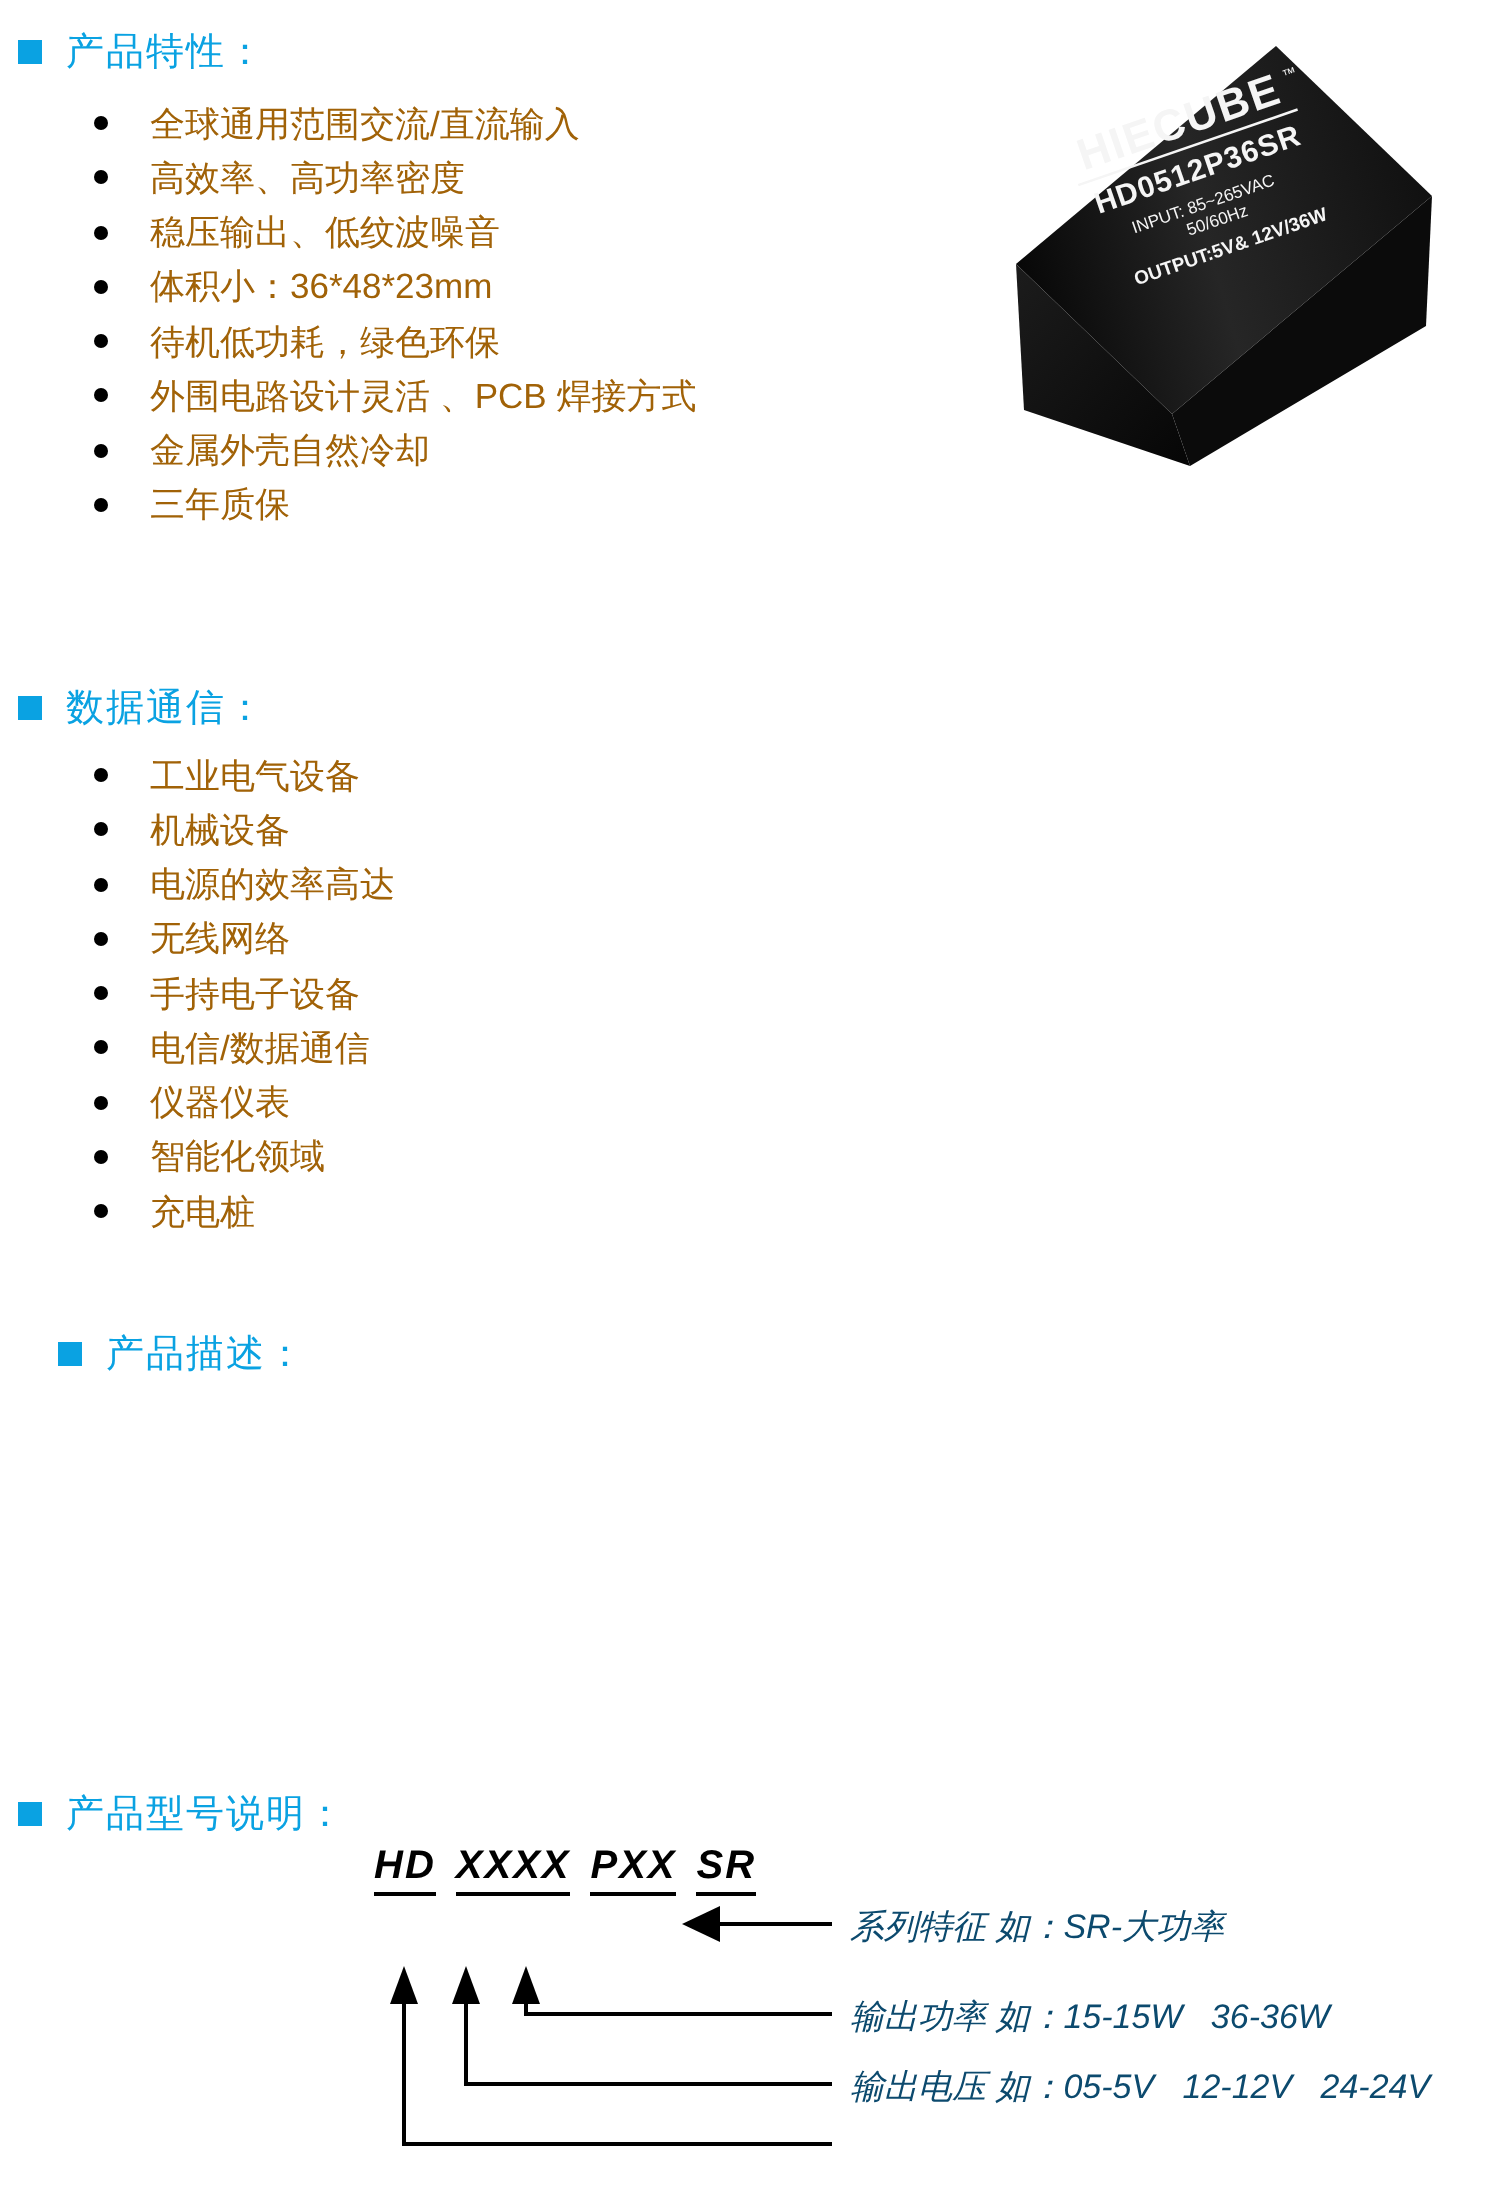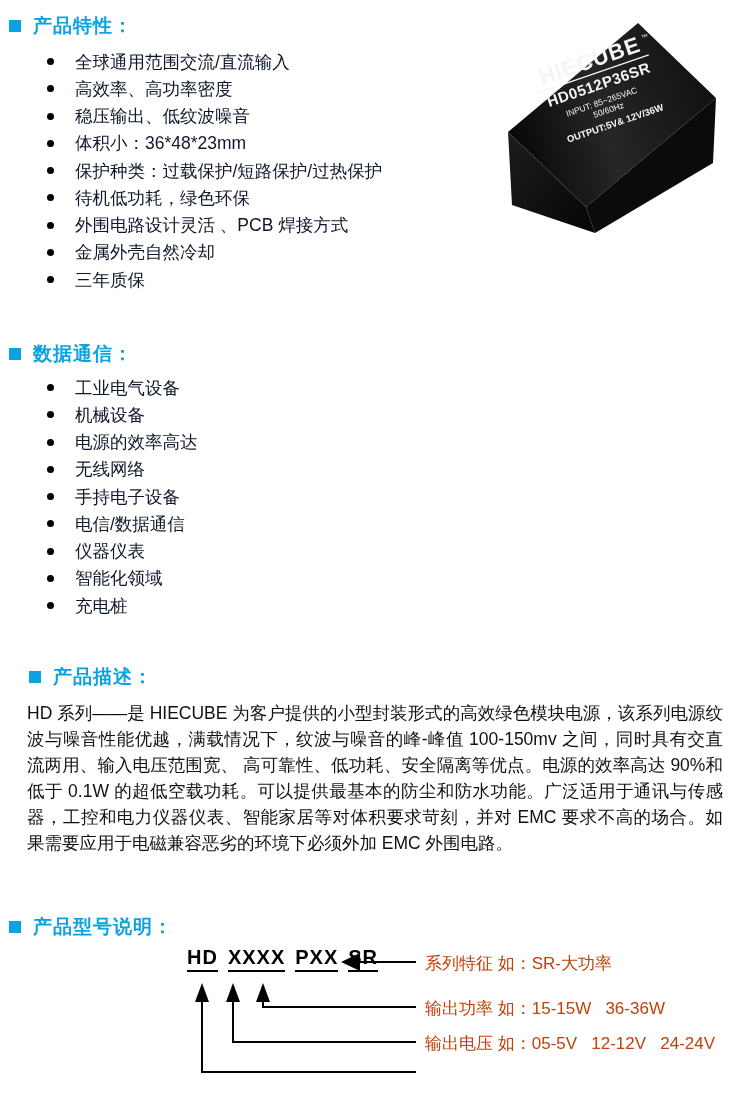--- a/index.html
+++ b/index.html
@@ -2,37 +2,37 @@
 <html><head>
 <meta charset="utf-8">
 <style>
   html,body{margin:0;padding:0;background:#fff;}
   #page{
     position:relative;width:750px;height:1095px;background:#ffffff;overflow:hidden;
     font-family:"Liberation Sans","DejaVu Sans",sans-serif;color:#111;
   }
   .hdr{position:absolute;left:9px;display:flex;align-items:center;}
   .hdr .sq{width:12px;height:12px;background:#0aa2e2;margin-right:12px;flex:0 0 auto;}
-  .hdr .t{color:#0aa2e2;font-size:19px;font-weight:bold;letter-spacing:1px;}
+  .hdr .t{color:#0aa2e2;font-size:19px;font-weight:normal;letter-spacing:1px;}
   ul.blist{position:absolute;left:47px;margin:0;padding:0;list-style:none;}
   ul.blist li{height:27.25px;display:flex;align-items:center;}
   ul.blist .dot{width:7px;height:7px;border-radius:50%;background:#000;margin-right:21px;flex:0 0 auto;}
-  ul.blist .txt{font-size:17.5px;color:#0f172a;white-space:pre;}
+  ul.blist .txt{font-size:17.5px;color:#a16207;white-space:pre;}
   #desc-par{
     position:absolute;left:27px;top:700px;width:696px;
     font-size:17.5px;line-height:26px;text-align:justify;color:#111;
   }
   #product-photo{position:absolute;left:488px;top:20px;}
-  #model-string{position:absolute;left:187px;top:946px;display:flex;}
+  #model-string{position:absolute;left:187px;top:922px;display:flex;font-style:italic;}
   #model-string .part{
     font-size:20px;font-weight:bold;color:#000;border-bottom:2px solid #000;
     padding-bottom:1px;margin-right:10px;letter-spacing:1px;
   }
   #diagram-arrows{position:absolute;left:170px;top:945px;}
-  .callout{position:absolute;left:425px;font-size:17px;color:#c2410c;white-space:pre;}
+  .callout{position:absolute;left:425px;font-size:17px;color:#0c4a6e;white-space:pre;font-style:italic;}
   #callout-0{top:952px;}
   #callout-1{top:997px;}
   #callout-2{top:1032px;}
   #callout-3{top:1126px;}
   svg text{white-space:pre;}
 </style>
 </head>
 <body>
 
 <div id="page">
@@ -50,24 +50,20 @@
         <span class="dot"></span>
         <span class="txt">高效率、高功率密度</span>
       </li>
     <li>
         <span class="dot"></span>
         <span class="txt">稳压输出、低纹波噪音</span>
       </li>
     <li>
         <span class="dot"></span>
         <span class="txt">体积小：36*48*23mm</span>
-      </li>
-    <li>
-        <span class="dot"></span>
-        <span class="txt">保护种类：过载保护/短路保护/过热保护</span>
       </li>
     <li>
         <span class="dot"></span>
         <span class="txt">待机低功耗，绿色环保</span>
       </li>
     <li>
         <span class="dot"></span>
         <span class="txt">外围电路设计灵活 、PCB 焊接方式</span>
       </li>
     <li>
@@ -148,23 +144,22 @@
     <li>
         <span class="dot"></span>
         <span class="txt">充电桩</span>
       </li>
   </ul>
 
   <div class="hdr" style="top:664px;padding-left:20px;">
     <span class="sq"></span>
     <span class="t">产品描述：</span>
   </div>
-  <div id="desc-par">HD 系列——是 HIECUBE 为客户提供的小型封装形式的高效绿色模块电源，该系列电源纹波与噪音性能优越，满载情况下，纹波与噪音的峰-峰值 100-150mv 之间，同时具有交直流两用、输入电压范围宽、 高可靠性、低功耗、安全隔离等优点。电源的效率高达 90%和低于 0.1W 的超低空载功耗。可以提供最基本的防尘和防水功能。广泛适用于通讯与传感器，工控和电力仪器仪表、智能家居等对体积要求苛刻，并对 EMC 要求不高的场合。如果需要应用于电磁兼容恶劣的环境下必须外加 EMC 外围电路。</div>
 
-  <div class="hdr" style="top:914px;">
+  <div class="hdr" style="top:894px;">
     <span class="sq"></span>
     <span class="t">产品型号说明：</span>
   </div>
 
   <div id="model-string">
     <span class="part">HD</span>
     <span class="part">XXXX</span>
     <span class="part">PXX</span>
     <span class="part">SR</span>
   </div>

